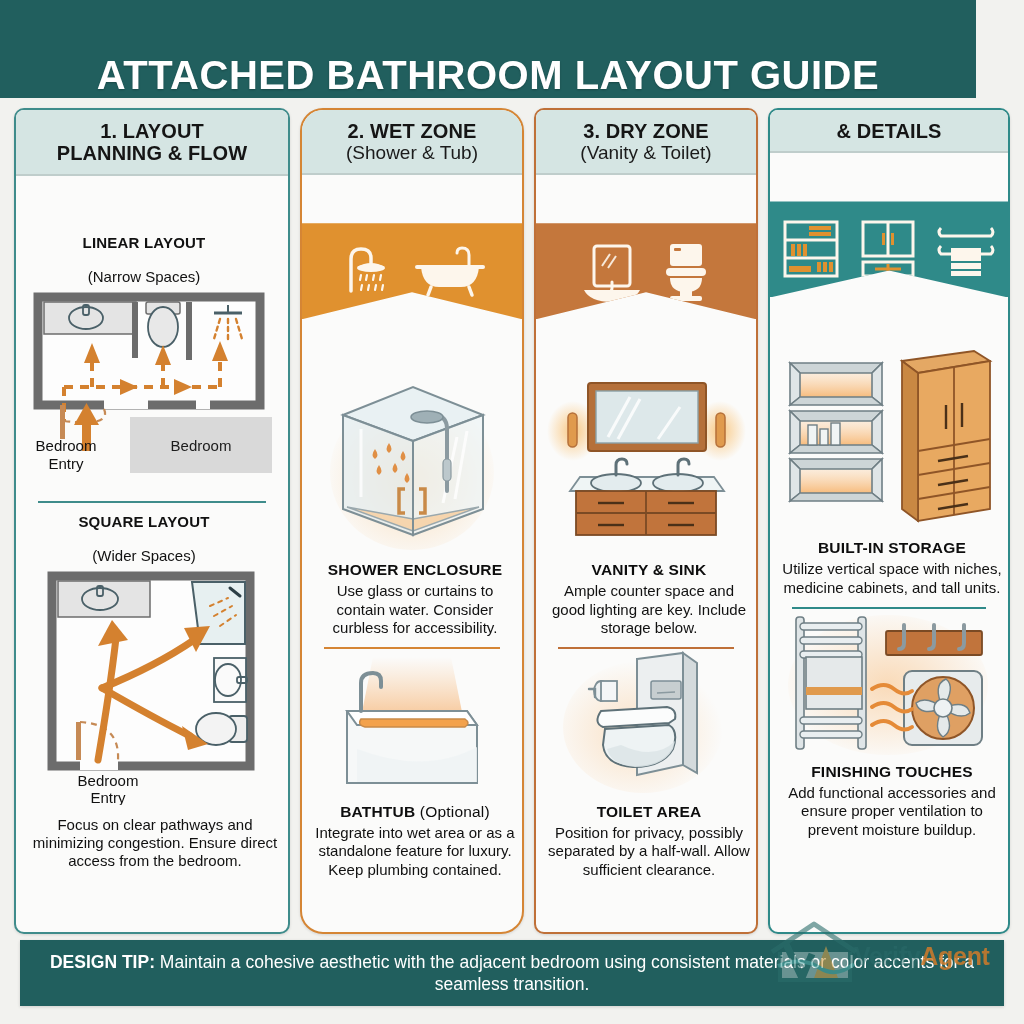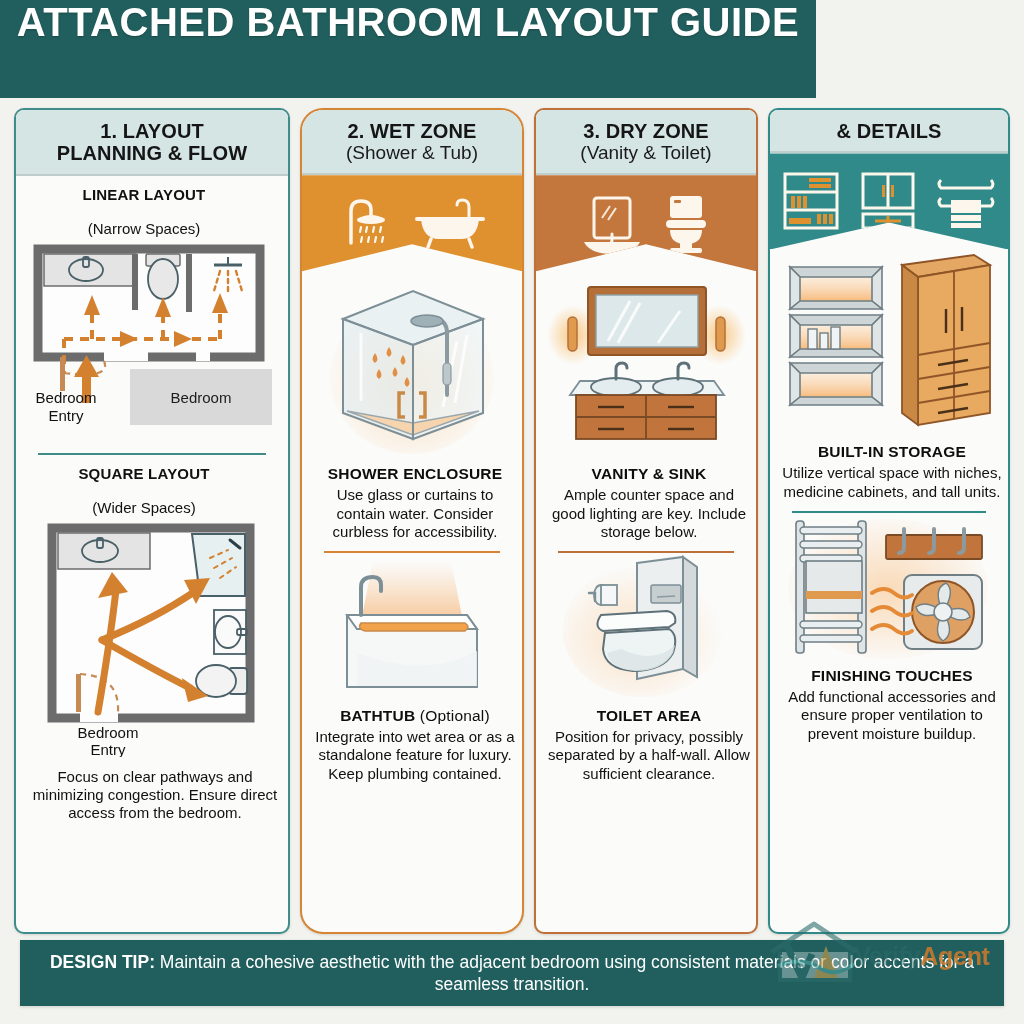--- a/index.html
+++ b/index.html
@@ -13,24 +13,24 @@
     position: relative;
     width: 1024px;
     height: 1024px;
     background: #f2f2ef;
   }
 
   
   .header {
     position: absolute;
     left: 0; top: 0;
-    width: 816px; height: 98px;
+    width: 976px; height: 98px;
     background: #215f5e;
     display: flex;
-    align-items: flex-start;
+    align-items: flex-end;
     justify-content: center;
   }
   .header-title {
     color: #ffffff;
     font-size: 40px;
     font-weight: bold;
     letter-spacing: 0.5px;
     text-align: center;
     font-family: "Liberation Sans", sans-serif;
     text-shadow: 0 1px 2px rgba(0,0,0,.25);
@@ -47,20 +47,21 @@
   }
   .col {
     position: relative;
     background: #fbfbfa;
     border-radius: 10px;
     border: 2px solid #3f8c8b;
     overflow: hidden;
     box-shadow: 0 1px 3px rgba(0,0,0,.12);
     display: flex;
     flex-direction: column;
+    gap: 48px;
   }
   .col.c1 { flex: 0 0 276px; }
   .col.c2 { flex: 0 0 224px; border-color: #d58534; border-radius: 23px; }
   .col.c3 { flex: 0 0 224px; border-color: #bf7038; }
   .col.c4 { flex: 1 1 auto; border-color: #2f8a89; }
 
   .col-head {
     background: #d5e5e3;
     text-align: center;
     padding: 10px 6px 9px 6px;

